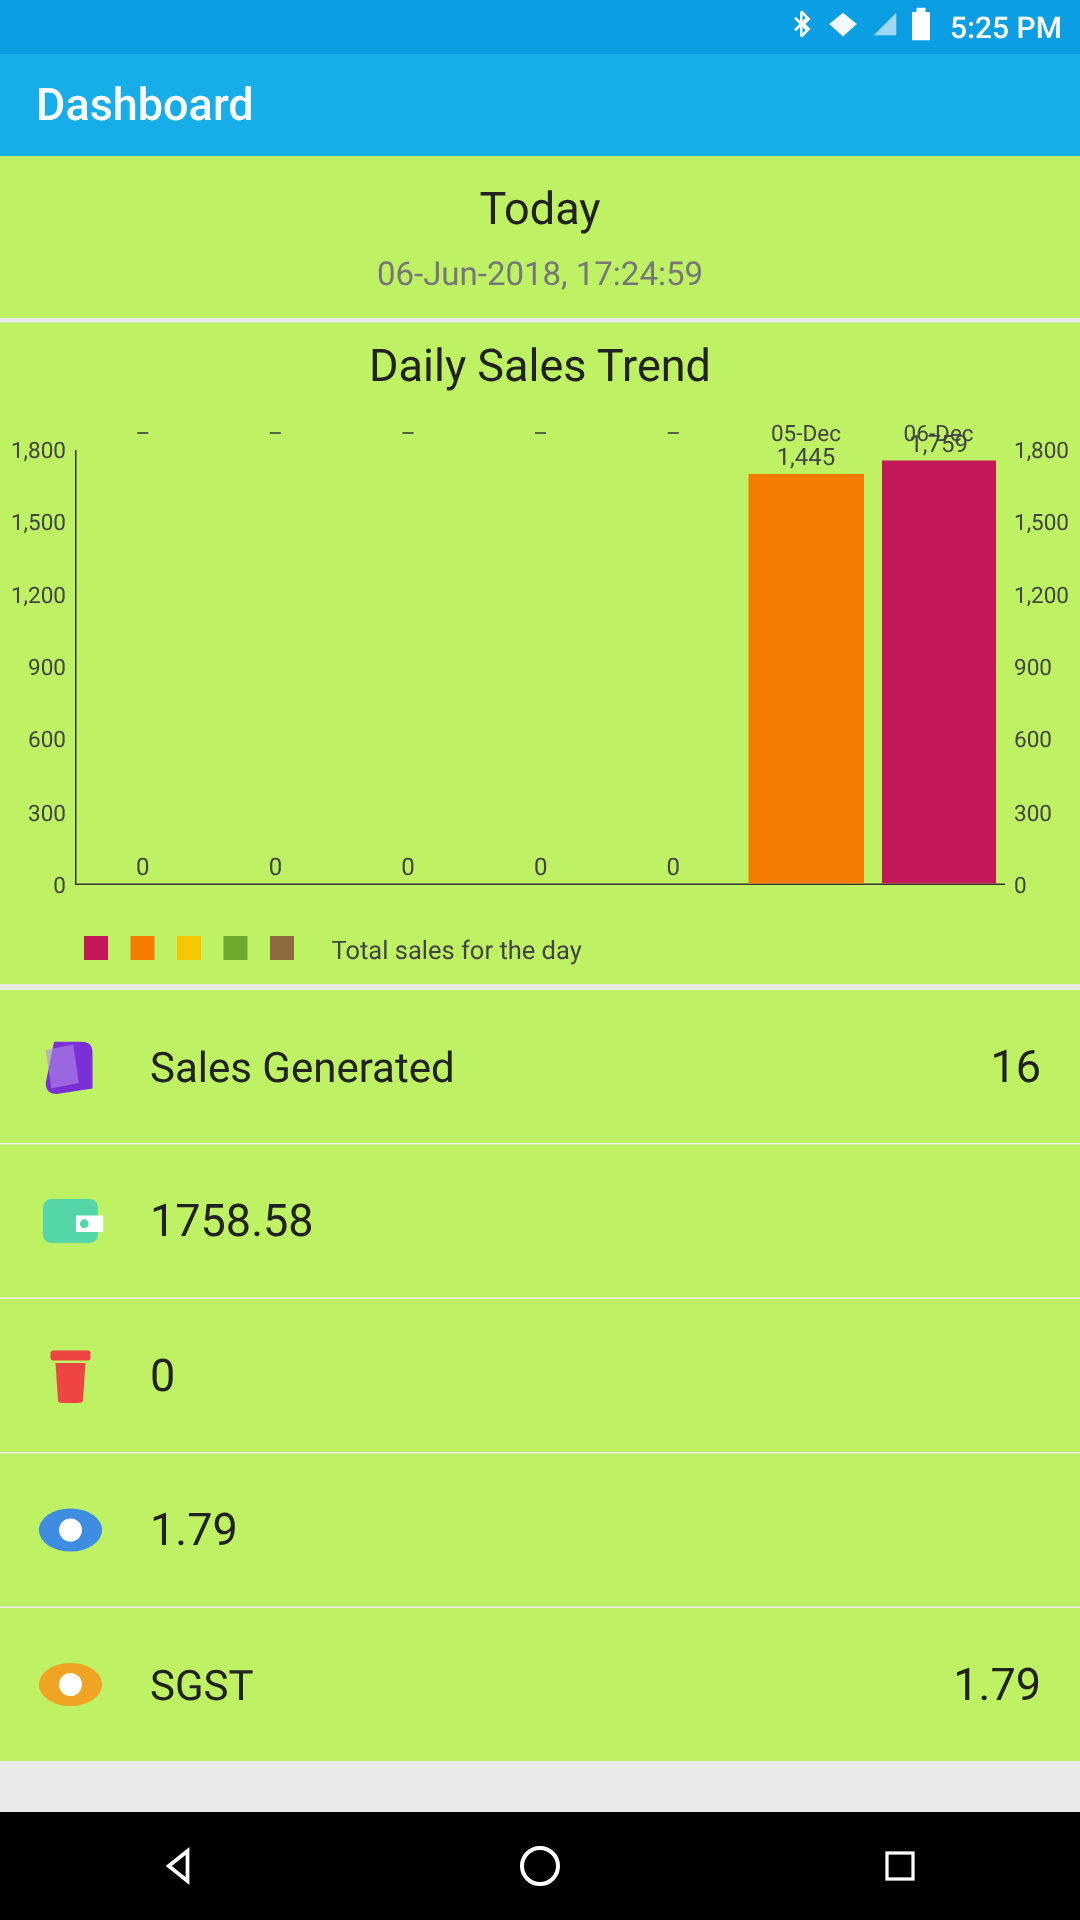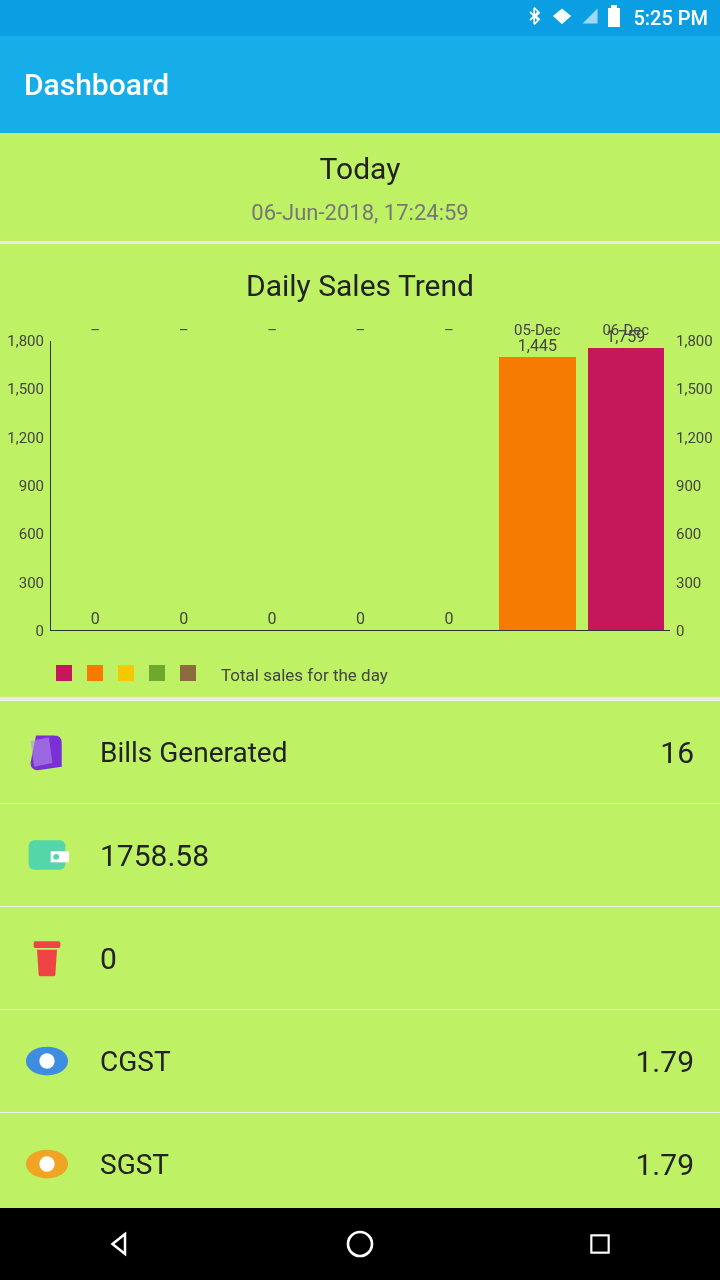--- a/index.html
+++ b/index.html
@@ -1,29 +1,29 @@
 <!DOCTYPE html>
 <html><head>
 <meta charset="utf-8">
 <style>
   * { margin: 0; padding: 0; box-sizing: border-box; }
   html, body { width: 720px; height: 1280px; font-family: Roboto, Arial, sans-serif; background: #eaeaea; overflow: hidden; }
   
   .status-bar { height: 36px; background: #0c9ee3; color: #fff; display: flex; justify-content: flex-end; align-items: center; padding: 0 12px; font-size: 20px; gap: 8px; }
   .status-bar .time { margin-left: 4px; font-weight: 500; }
   
-  .app-bar { height: 97px; background: #17ade9; color: #fff; display: flex; align-items: center; padding: 0 24px; font-size: 30px; font-weight: 500; }
+  .app-bar { height: 68px; background: #17ade9; color: #fff; display: flex; align-items: center; padding: 0 24px; font-size: 30px; font-weight: 500; }
   
   .card { background: #bef264; margin-bottom: 3px; }
   
   .today-card { text-align: center; padding: 18px 0 16px; }
   .today-title { font-size: 30px; font-weight: 400; color: #222; }
   .today-ts { font-size: 22px; color: #777; margin-top: 14px; }
   
-  .chart-card { padding-top: 24px; }
+  .chart-card { padding-top: 12px; }
   .chart-title { text-align: center; font-size: 30px; color: #222; margin-bottom: 18px; }
   
   .chart-wrap { position: relative; height: 340px; padding: 0 50px; }
   .plot { position: absolute; left: 50px; right: 50px; top: 20px; bottom: 30px; border-left: 1px solid #333; border-bottom: 1px solid #333; }
   .bars { position: absolute; inset: 0; display: flex; }
   .bar-slot { flex: 1; position: relative; }
   .bar { position: absolute; bottom: 0; left: 6px; right: 6px; }
   .bar-label { position: absolute; width: 100%; text-align: center; font-size: 16px; color: #444; }
   .cat-label { position: absolute; top: -20px; width: 100%; text-align: center; font-size: 15px; color: #444; }
   
@@ -149,21 +149,21 @@
 </div>
 
 <div class="card" id="metrics">
     <div class="metric-row">
       <div class="metric-icon">
         <svg width="44" height="44" viewBox="0 0 24 24">
           <path fill="#7b2fd6" d="M6 3 L16 3 Q20 3 20 7 L20 20 L7 22 Q3 22 3 18 L6 3 Z"></path>
           <path fill="#b18de8" d="M3 6 L13 4 L15 18 L5 20 Z" opacity="0.6"></path>
         </svg>
       </div>
-      <div class="metric-label">Bills Generated</div>
+      <div class="metric-label">Sales Generated</div>
       <div class="metric-val">16</div>
     </div>
     <div class="metric-row">
       <div class="metric-icon">
         <svg width="44" height="44" viewBox="0 0 24 24">
           <rect x="2" y="4" width="20" height="16" rx="3" fill="#54d6a8"></rect>
           <rect x="14" y="10" width="10" height="6" fill="#fff"></rect>
           <circle cx="17" cy="13" r="1.6" fill="#54d6a8"></circle>
         </svg>
       </div>
@@ -178,21 +178,20 @@
       </div>
       <div class="metric-val">0</div>
     </div>
     <div class="metric-row">
       <div class="metric-icon">
         <svg width="46" height="32" viewBox="0 0 24 16">
           <ellipse cx="12" cy="8" rx="11" ry="7.5" fill="#3f8de0"></ellipse>
           <circle cx="12" cy="8" r="4" fill="#fff"></circle>
         </svg>
       </div>
-      <div class="metric-label">CGST</div>
       <div class="metric-val">1.79</div>
     </div>
     <div class="metric-row">
       <div class="metric-icon">
         <svg width="46" height="32" viewBox="0 0 24 16">
           <ellipse cx="12" cy="8" rx="11" ry="7.5" fill="#f0a423"></ellipse>
           <circle cx="12" cy="8" r="4" fill="#fff"></circle>
         </svg>
       </div>
       <div class="metric-label">SGST</div>

